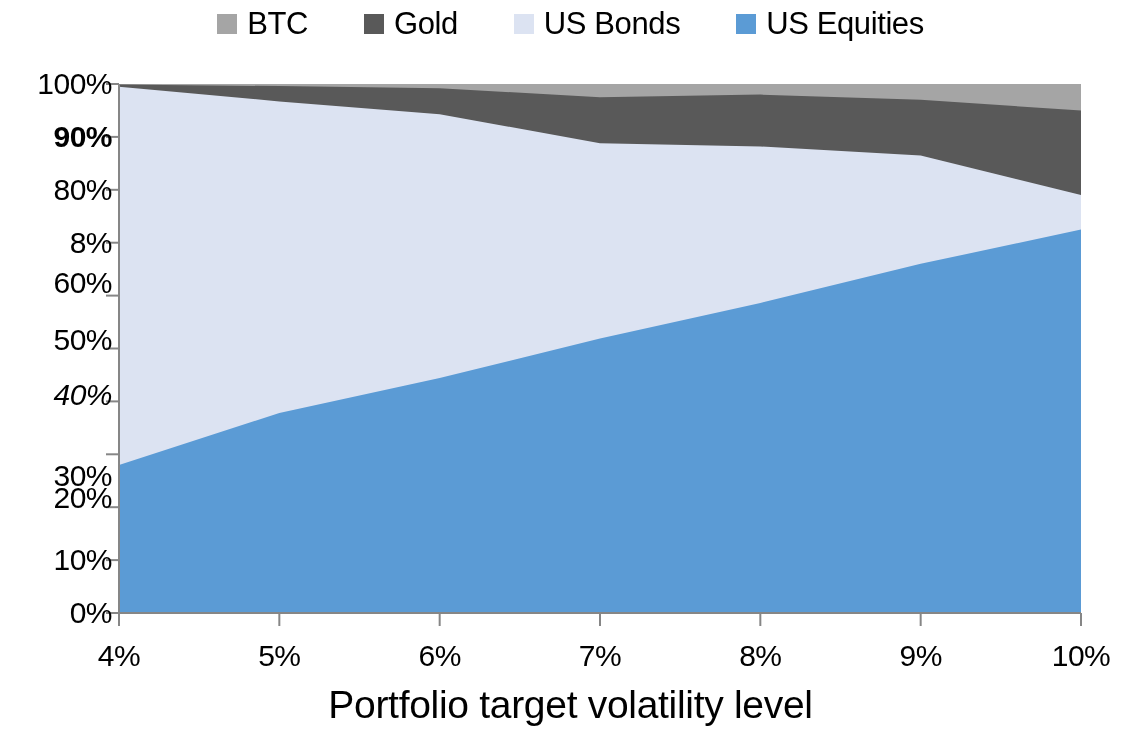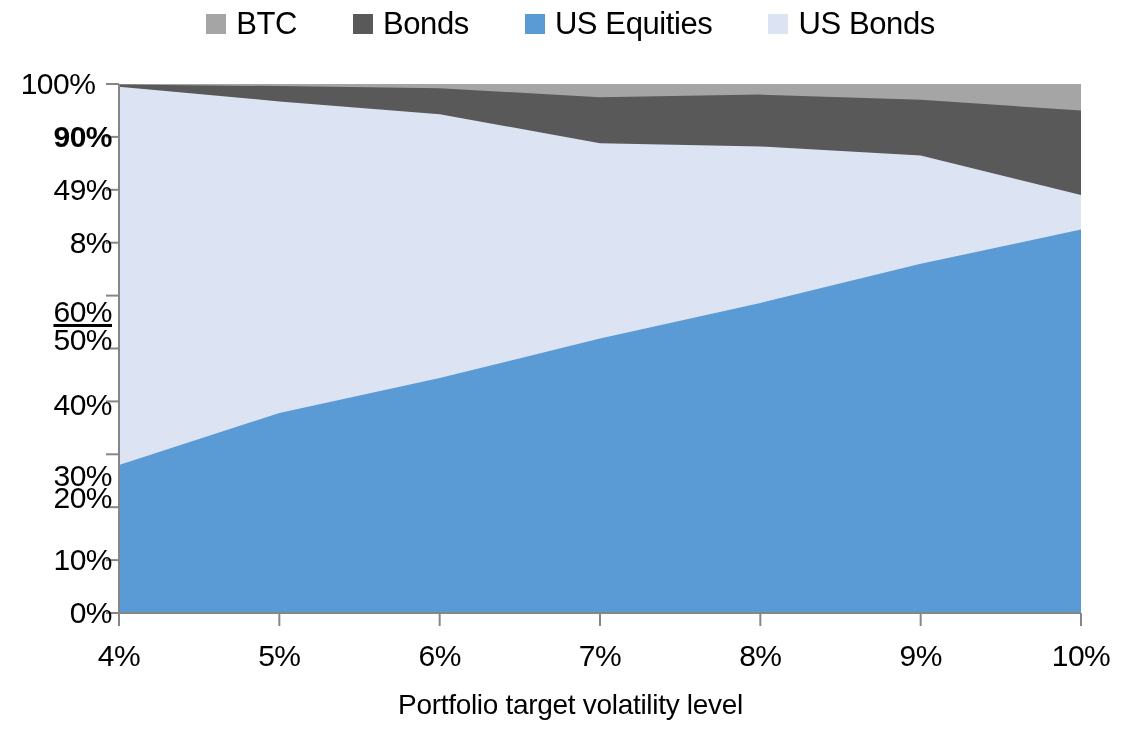--- a/index.html
+++ b/index.html
@@ -93,46 +93,46 @@
     top: 0;
     width: 1141px;
     height: 742px;
   }
   #x-axis-title {
     position: absolute;
     left: 0;
     top: 690px;
     width: 1141px;
     text-align: center;
-    font-size: 28px;
+    font-size: 39px;
     line-height: 29px;
     letter-spacing: -0.3px;
   }
 </style>
 </head>
 <body>
 
 <div id="chart-root">
 
   <div id="legend">
     <div class="legend-item">
       <span class="legend-swatch" style="background:#A5A5A5"></span>
       <span class="legend-label">BTC</span>
     </div>
     <div class="legend-item">
       <span class="legend-swatch" style="background:#595959"></span>
-      <span class="legend-label">Bonds</span>
+      <span class="legend-label">Gold</span>
+    </div>
+    <div class="legend-item">
+      <span class="legend-swatch" style="background:#DCE3F2"></span>
+      <span class="legend-label">US Bonds</span>
     </div>
     <div class="legend-item">
       <span class="legend-swatch" style="background:#5B9BD5"></span>
       <span class="legend-label">US Equities</span>
-    </div>
-    <div class="legend-item">
-      <span class="legend-swatch" style="background:#DCE3F2"></span>
-      <span class="legend-label">US Bonds</span>
     </div>
   </div>
 
   <div id="plot-wrap">
     <svg id="plot-svg" width="1141" height="742">
       <g id="areas-group">
           <polygon points="119,84 279.3333333333333,84 439.66666666666663,84 600,84 760.3333333333333,84 920.6666666666667,84 1081,84 1081,613 119,613" fill="#A5A5A5"></polygon>
           <polygon points="119,84.529 279.3333333333333,86.11599999999999 439.66666666666663,88.23199999999997 600,97.22500000000002 760.3333333333333,94.58000000000004 920.6666666666667,99.87 1081,110.45000000000005 1081,613 119,613" fill="#595959"></polygon>
           <polygon points="119,86.64499999999998 279.3333333333333,101.45699999999994 439.66666666666663,114.15300000000002 600,143.248 760.3333333333333,146.42199999999997 920.6666666666667,155.41500000000002 1081,195.08999999999997 1081,613 119,613" fill="#DCE3F2"></polygon>
           <polygon points="119,464.88 279.3333333333333,413.038 439.66666666666663,378.124 600,338.449 760.3333333333333,303.00600000000003 920.6666666666667,263.85999999999996 1081,229.47500000000002 1081,613 119,613" fill="#5B9BD5"></polygon>
@@ -160,27 +160,27 @@
           <line x1="1081" y1="613" x2="1081" y2="626" stroke="#868686" stroke-width="2"></line>
         </g>
     </svg>
   </div>
 
   <div id="y-labels">
       <div class="ytick-label" style="top: 598px;">0%</div>
       <div class="ytick-label" style="top: 545.1px;">10%</div>
       <div class="ytick-label" style="top: 483px;">20%</div>
       <div class="ytick-label" style="top: 439.3px; margin-top: 22px;">30%</div>
-      <div class="ytick-label" style="top: 390px;">40%</div>
+      <div class="ytick-label" style="top: 380px; font-style: italic;">40%</div>
       <div class="ytick-label" style="top: 325px;">50%</div>
-      <div class="ytick-label" style="top: 297px; text-decoration: underline;">60%</div>
+      <div class="ytick-label" style="top: 268px;">60%</div>
       <div class="ytick-label" style="top: 227.7px;">8%</div>
-      <div class="ytick-label" style="top: 174.8px;">49%</div>
+      <div class="ytick-label" style="top: 174.8px;">80%</div>
       <div class="ytick-label" style="top: 121.9px; font-weight: bold;">90%</div>
-      <div class="ytick-label" style="top: 69px; text-align: center;">100%</div>
+      <div class="ytick-label" style="top: 69px;">100%</div>
     </div>
 
   <div id="x-labels">
       <div class="xtick-label" style="left: 119px; top: 641px;">4%</div>
       <div class="xtick-label" style="left: 279.333px; top: 641px;">5%</div>
       <div class="xtick-label" style="left: 439.667px; top: 641px;">6%</div>
       <div class="xtick-label" style="left: 600px; top: 641px;">7%</div>
       <div class="xtick-label" style="left: 760.333px; top: 641px;">8%</div>
       <div class="xtick-label" style="left: 920.667px; top: 641px;">9%</div>
       <div class="xtick-label" style="left: 1081px; top: 641px;">10%</div>

